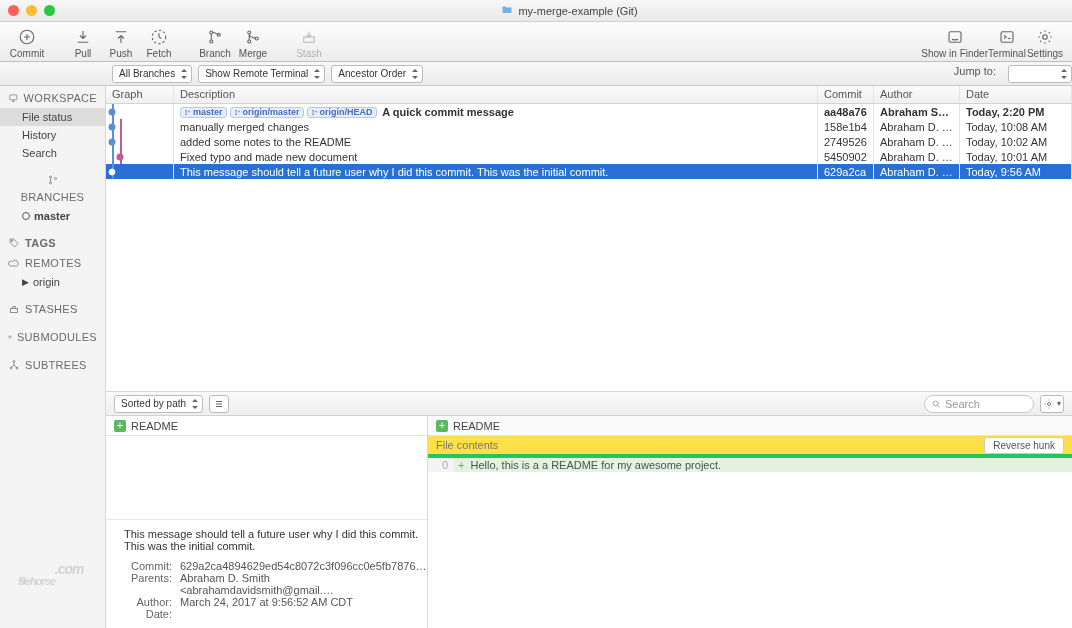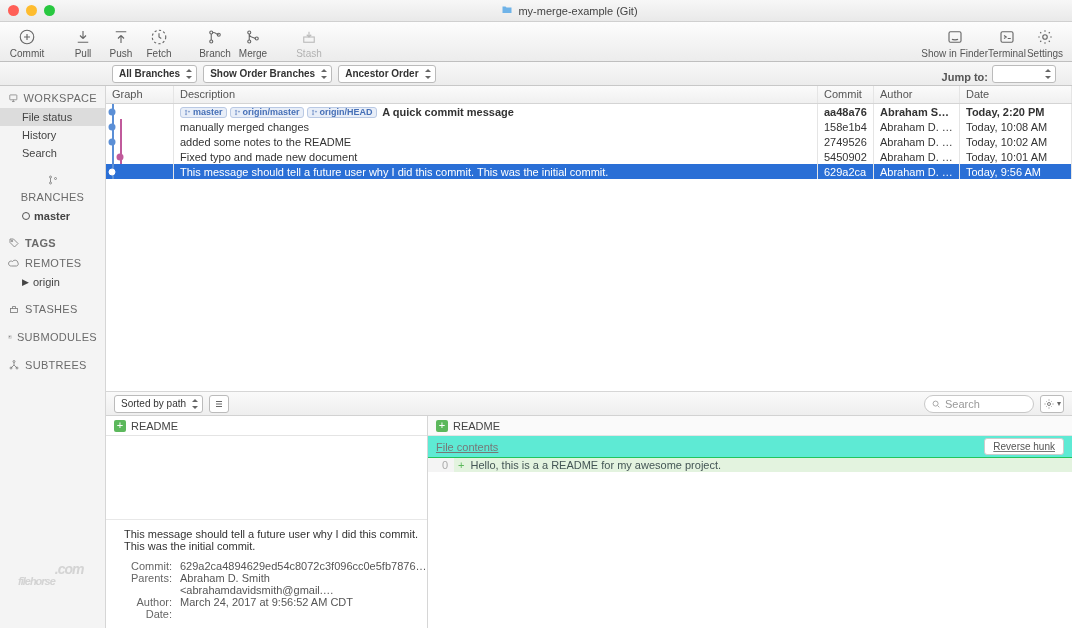--- a/index.html
+++ b/index.html
@@ -16,25 +16,25 @@
 
 .toolbar { height: 40px; background: linear-gradient(#fdfdfd,#ececec); display:flex; align-items:flex-end; padding:0 8px 2px 8px; border-bottom:1px solid #bfbfbf; gap:0; }
 .tgroup { display:flex; margin-right:18px; }
 .tbtn { display:flex; flex-direction:column; align-items:center; min-width:38px; gap:1px; cursor:pointer; }
 .tbtn .ic { width:24px; height:20px; display:flex; align-items:center; justify-content:center; color:#666; }
 .tbtn .lbl { font-size:10px; color:#555; }
 .tbtn.dim { opacity:0.4; }
 .spacer { flex:1; }
 
 
-.filterbar { height:24px; background:linear-gradient(#f8f8f8,#ececec); border-bottom:1px solid #c8c8c8; display:flex; align-items:center; padding:0 16px 0 112px; gap:6px;font-weight:bold; }
+.filterbar { height:24px; background:linear-gradient(#f8f8f8,#ececec); border-bottom:1px solid #c8c8c8; display:flex; align-items:center; padding:0 0 0 112px; gap:6px; }
 .select { height:18px; background:#fff; border:1px solid #bbb; border-radius:3px; padding:0 16px 0 6px; font-size:10px; color:#333; position:relative; display:flex; align-items:center; }
 .select::after { content:""; position:absolute; right:4px; top:3px; width:0; height:0; border-left:3px solid transparent; border-right:3px solid transparent; border-bottom:3px solid #666; }
 .select::before { content:""; position:absolute; right:4px; bottom:3px; width:0; height:0; border-left:3px solid transparent; border-right:3px solid transparent; border-top:3px solid #666; }
-.jump { display:flex; align-items:flex-end; gap:4px; color:#555; }
+.jump { display:flex; align-items:flex-start; gap:12px; color:#555; }
 .jump .select { width:64px; }
 
 
 .main { display:flex; height: calc(628px - 22px - 40px - 24px); border-radius: 22px; }
 
 
 .sidebar { width:106px; background:#f4f4f4; border-right:1px solid #d6d6d6; padding-top:2px; overflow:hidden; }
 .sbhead { display:flex; align-items:center; gap:5px; padding:4px 8px; color:#6a6a6a; font-size:10px; letter-spacing:0.3px; }
 .sbhead svg { width:12px; height:12px; color:#777; }
 .sbitem { padding:3px 8px 3px 22px; color:#444; cursor:pointer; }
@@ -76,21 +76,21 @@
 .plus { width:12px; height:12px; background:#5cb85c; border-radius:2px; color:#fff; display:flex; align-items:center; justify-content:center; font-size:11px; line-height:1; }
 .filefill { flex:1; }
 .commitmeta { padding:8px 10px; display:flex; gap:8px; border-top:1px solid #e8e8e8; }
 .avatar { width:34px; height:34px; background:#888; border-radius:3px; overflow:hidden; position:relative; }
 .avatar::after { content:""; position:absolute; left:9px; top:5px; width:16px; height:16px; background:#c9a; border-radius:50%; }
 .metatxt { flex:1; color:#333; }
 .metatxt .msg { margin-bottom:8px; }
 .metarow { display:flex; font-size:10.5px; color:#555; }
 .metarow .k { width:48px; text-align:right; margin-right:8px; color:#666; }
 
-.contenthdr { height:22px; border-bottom:1px solid #22c55e; background:#5eead4; display:flex; align-items:center; justify-content:space-between; padding:0 8px; color:#777; font-size:10.5px;text-decoration:underline;}
+.contenthdr { height:22px; border-bottom:4px solid #22c55e; background:#fde047; display:flex; align-items:center; justify-content:space-between; padding:0 8px; color:#777; font-size:10.5px;}
 .revbtn { padding:2px 8px; border:1px solid #ccc; border-radius:3px; background:#fff; color:#555; font-size:10px; cursor:pointer; }
 .diffline { display:flex; background:#e3f3df; font-family: Menlo, monospace; font-size:10px; color:#455; }
 .diffline .ln { width:26px; text-align:right; padding:1px 6px; color:#aaa; background:#f4f4f4; }
 .diffline .plus2 { color:#5cb85c; padding:1px 4px; }
 .diffline .code { padding:1px 2px; }
 
 .watermark { position:absolute; left:18px; bottom:36px; font-size:30px; font-weight:700; color:rgba(180,180,180,0.5); font-style:italic; letter-spacing:-1px; }
 .watermark .com { font-size:14px; vertical-align:super; }
 
 
@@ -217,21 +217,21 @@
             <path d="M12 3v2M12 19v2M3 12h2M19 12h2M5.6 5.6l1.4 1.4M17 17l1.4 1.4M5.6 18.4L7 17M17 7l1.4-1.4"></path>
           </svg>
         </span>
       <span class="lbl">Settings</span>
     </div>
   </div>
 </div>
 
 <div class="filterbar">
   <div class="select">All Branches</div>
-  <div class="select">Show Order Branches</div>
+  <div class="select">Show Remote Terminal</div>
   <div class="select">Ancestor Order</div>
   <div class="spacer"></div>
   <div class="jump">
     <span>Jump to:</span>
     <div class="select"></div>
   </div>
 </div>
 
 <div class="main">
 

